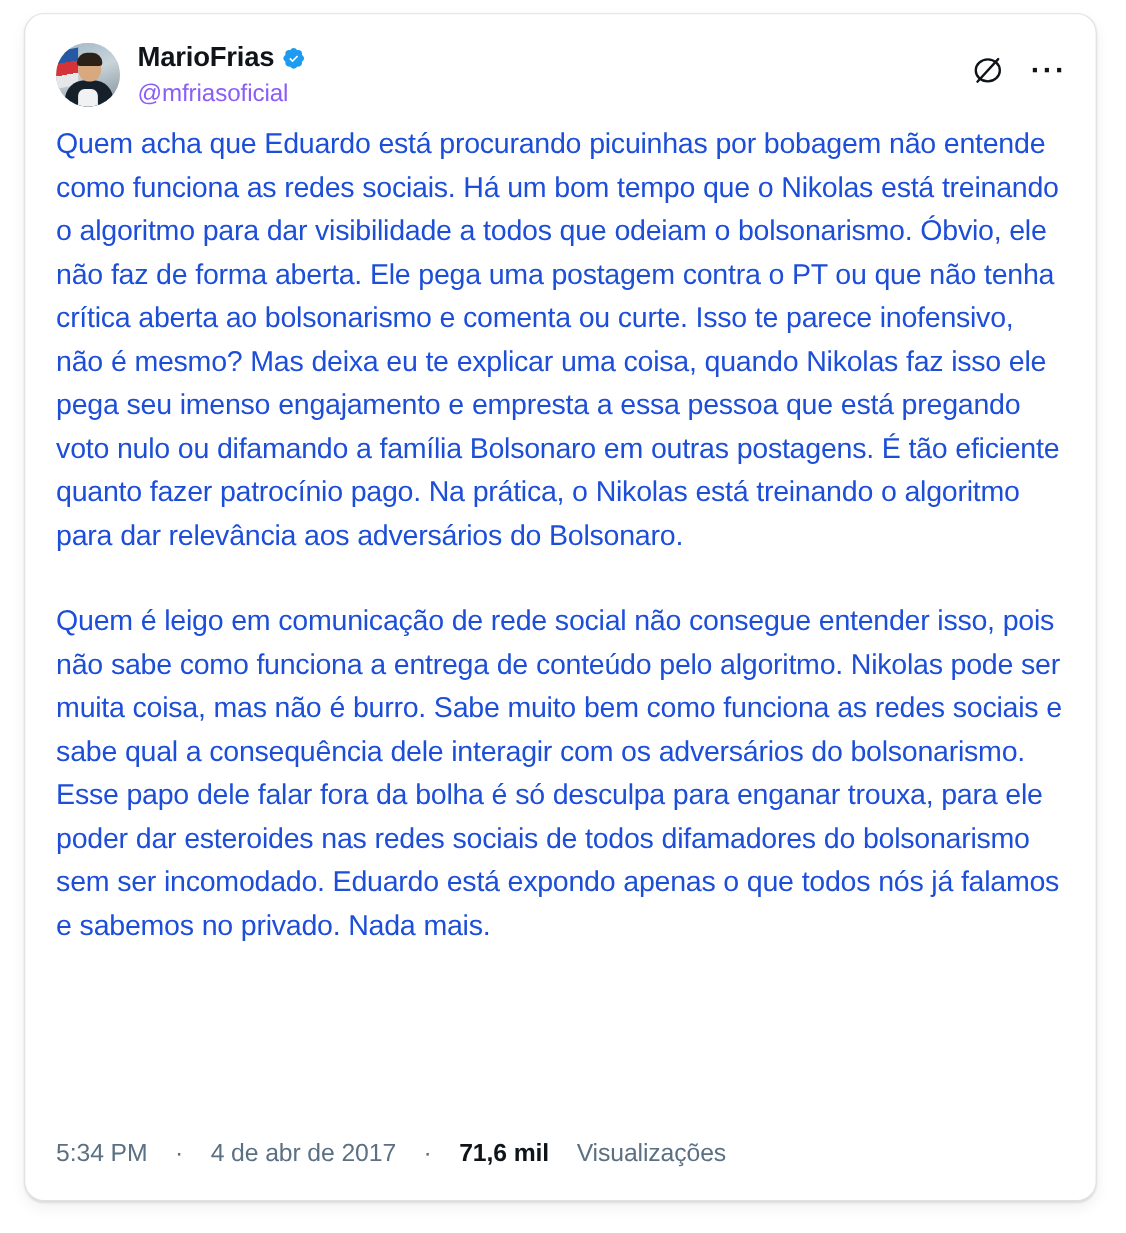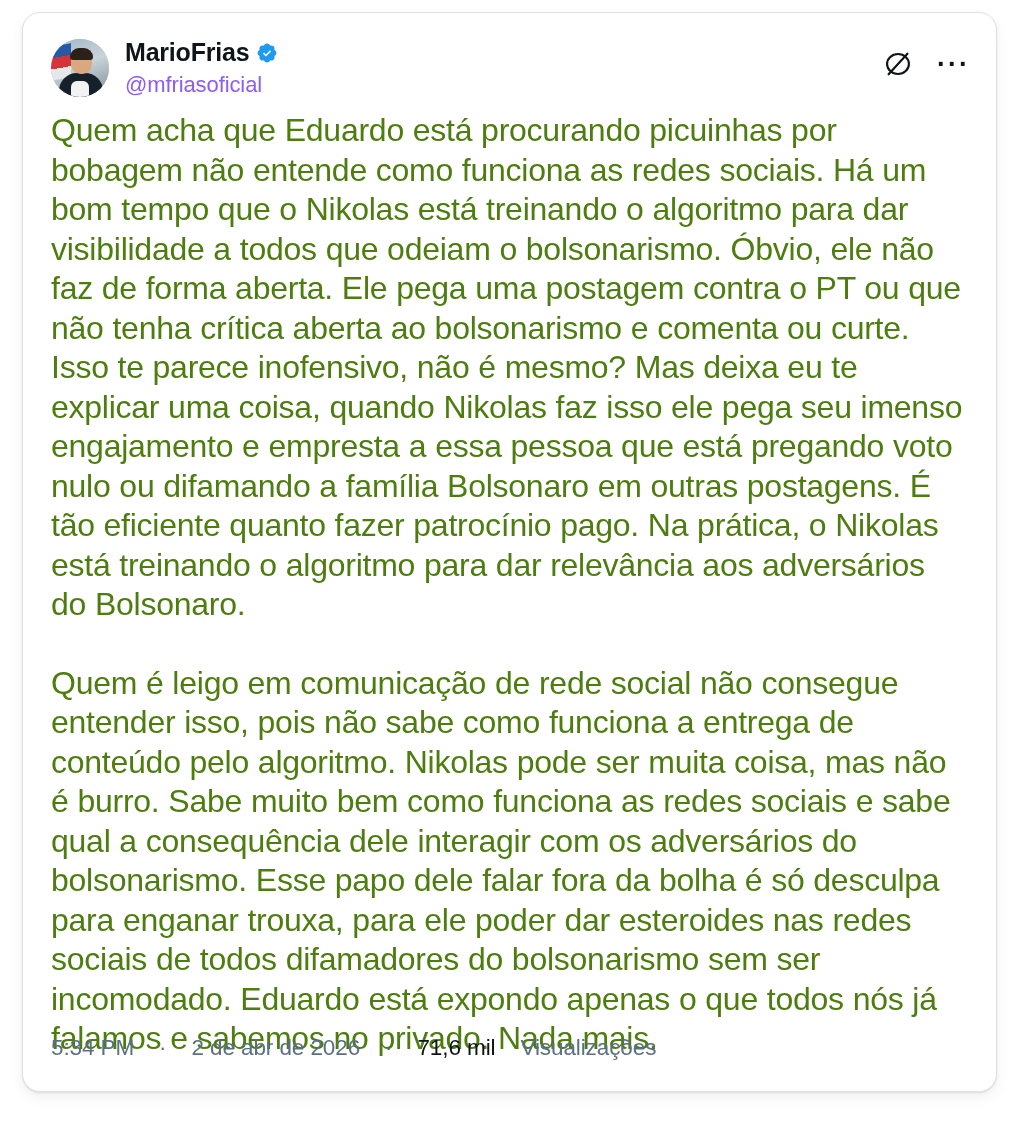--- a/index.html
+++ b/index.html
@@ -146,23 +146,23 @@
   }
   .dots {
     font-size: 27px;
     line-height: 16px;
     color: #0f1419;
     letter-spacing: 2px;
     font-weight: 700;
   }
   .tweet-body {
     padding: 12px 28px 0 28px;
-    font-size: 32px;
+    font-size: 26px;
     line-height: 39.5px;
-    color: #4d7c0f;
+    color: #1d4ed8;
     letter-spacing: -0.25px;
     word-spacing: 0.2px;
   }
   .tweet-body p {
     margin: 0;
   }
   .tweet-body p + p {
     margin-top: 39px;
   }
   .tweet-meta {
@@ -174,21 +174,21 @@
     letter-spacing: -0.1px;
     display: flex;
     align-items: baseline;
     gap: 18px;
   }
   .tweet-meta .sep {
     margin: 0 7px;
   }
   .tweet-meta .views-count {
     color: #0f1419;
-    font-weight: 400;
+    font-weight: 700;
     margin-right: 7px;
   }
 </style>
 </head>
 <body>
 
 <div class="page">
 
   <div class="tweet-card">
 
@@ -229,21 +229,21 @@
     </div>
 
     <div class="tweet-body">
       <p>Quem acha que Eduardo está procurando picuinhas por bobagem não entende como funciona as redes sociais. Há um bom tempo que o Nikolas está treinando o algoritmo para dar visibilidade a todos que odeiam o bolsonarismo. Óbvio, ele não faz de forma aberta. Ele pega uma postagem contra o PT ou que não tenha crítica aberta ao bolsonarismo e comenta ou curte. Isso te parece inofensivo, não é mesmo? Mas deixa eu te explicar uma coisa, quando Nikolas faz isso ele pega seu imenso engajamento e empresta a essa pessoa que está pregando voto nulo ou difamando a família Bolsonaro em outras postagens. É tão eficiente quanto fazer patrocínio pago. Na prática, o Nikolas está treinando o algoritmo para dar relevância aos adversários do Bolsonaro.</p>
       <p>Quem é leigo em comunicação de rede social não consegue entender isso, pois não sabe como funciona a entrega de conteúdo pelo algoritmo. Nikolas pode ser muita coisa, mas não é burro. Sabe muito bem como funciona as redes sociais e sabe qual a consequência dele interagir com os adversários do bolsonarismo. Esse papo dele falar fora da bolha é só desculpa para enganar trouxa, para ele poder dar esteroides nas redes sociais de todos difamadores do bolsonarismo sem ser incomodado. Eduardo está expondo apenas o que todos nós já falamos e sabemos no privado. Nada mais.</p>
     </div>
 
     <div class="tweet-meta">
       <span>5:34 PM</span>
       <span class="sep">·</span>
-      <span>2 de abr de 2026</span>
+      <span>4 de abr de 2017</span>
       <span class="sep">·</span>
       <span class="views-count">71,6 mil</span>
       <span>Visualizações</span>
     </div>
 
   </div>
 
 </div>
 
 </body></html>

